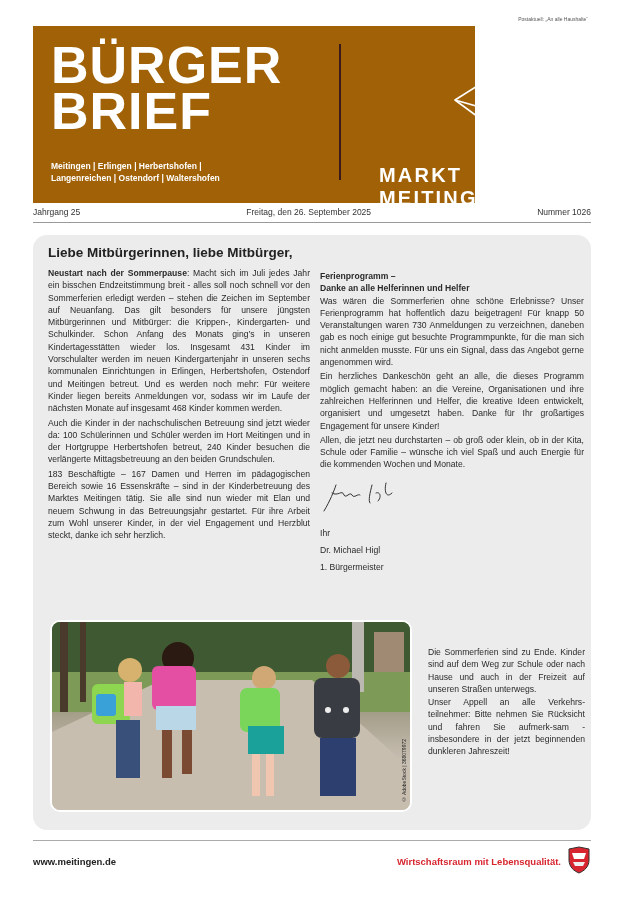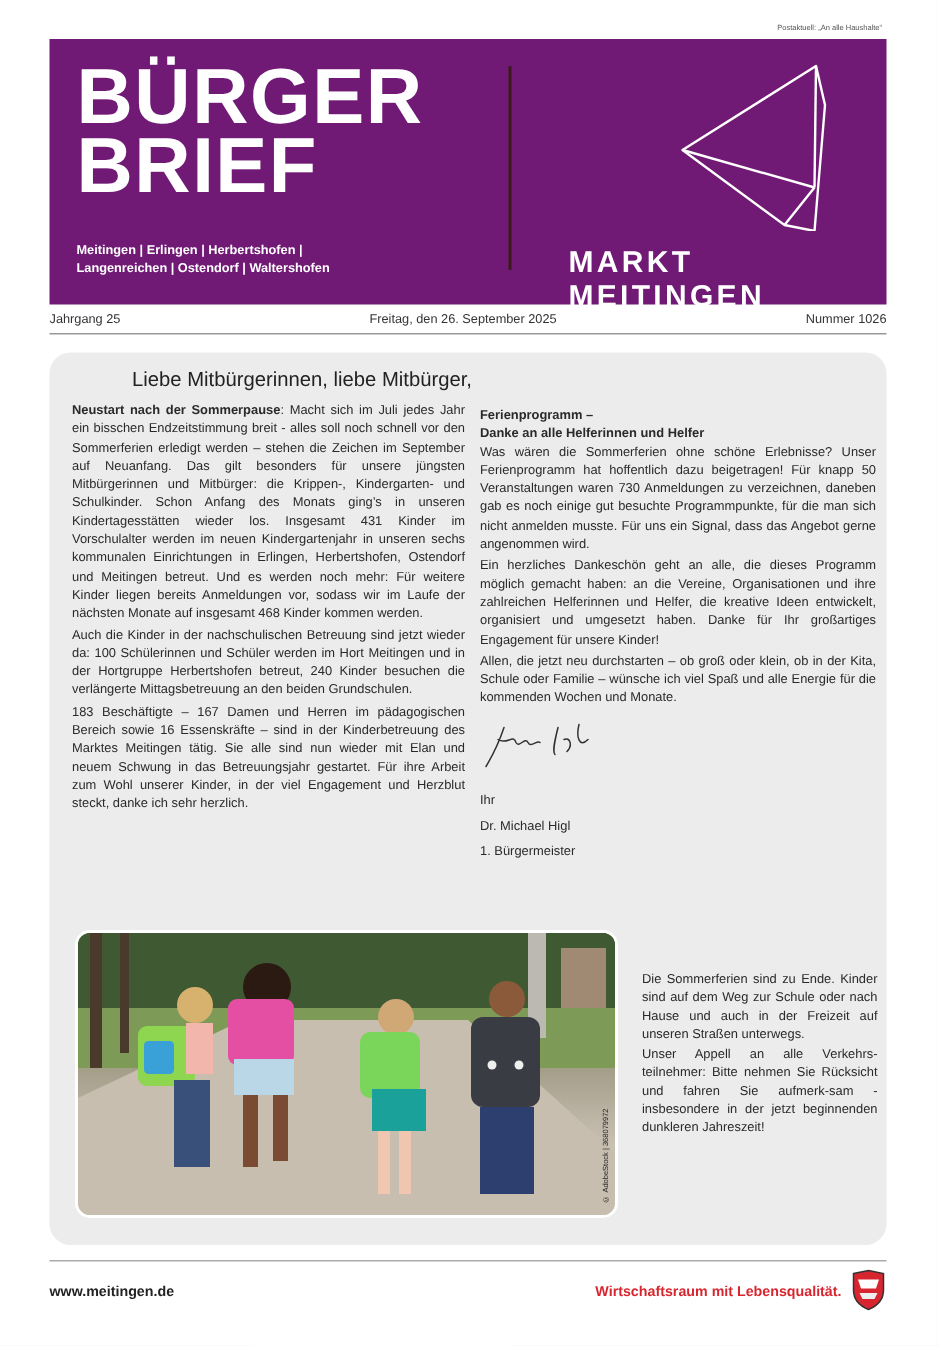--- a/index.html
+++ b/index.html
@@ -2,22 +2,22 @@
 <html><head>
 <meta charset="utf-8">
 <style>
   * { box-sizing: border-box; margin: 0; padding: 0; }
   html, body { width: 625px; height: 897px; background: #ffffff; overflow: hidden; }
   body { font-family: "Liberation Sans", sans-serif; color: #2a2a2a; position: relative; }
 
   .postal { position: absolute; top: 16px; right: 37px; font-size: 5px; color: #555; }
 
   .masthead {
-    position: absolute; left: 33px; top: 26px; width: 558px; height: 177px;
-    background: #701a75;
+    position: absolute; left: 33px; top: 26px; width: 442px; height: 177px;
+    background: #a16207;
   }
   .title {
     position: absolute; left: 18px; top: 16px; color: #fff; font-weight: bold;
     font-size: 52px; line-height: 46px; letter-spacing: 1px;
   }
   .villages {
     position: absolute; left: 18px; top: 134px; color: #fff; font-weight: bold;
     font-size: 8.5px; line-height: 12px;
   }
   .mast-divider {
@@ -33,21 +33,21 @@
     position: absolute; left: 33px; top: 207px; width: 558px; height: 15px;
     font-size: 8.5px; color: #333; display: flex; justify-content: space-between; gap: 28px;
   }
   .meta-line { position: absolute; left: 33px; top: 222px; width: 558px; height: 1px; background: #999; }
 
   .card {
     position: absolute; left: 33px; top: 235px; width: 558px; height: 595px;
     background: #ececec; border-radius: 14px;
   }
   .greeting {
-    position: absolute; left: 48px; top: 245px; font-weight: normal; font-size: 13.5px; color: #222; margin-left: 40px;
+    position: absolute; left: 48px; top: 245px; font-weight: bold; font-size: 13.5px; color: #222;
   }
   .col {
     position: absolute; font-size: 8.6px; line-height: 12.3px; text-align: justify; color: #2a2a2a;
   }
   .col p { margin-bottom: 2px; }
   .col-left { left: 48px; top: 267px; width: 262px; }
   .col-right { left: 320px; top: 270px; width: 264px; }
   .sub-head { font-weight: bold; }
   .sig-svg { display: block; margin: 8px 0 12px 0; }
   .closing { line-height: 17px; text-align: left; }
@@ -114,21 +114,21 @@
   <p>183 Beschäftigte – 167 Damen und Herren im pädagogischen Bereich sowie 16 Essenskräfte – sind in der Kinderbetreuung des Marktes Meitingen tätig. Sie alle sind nun wieder mit Elan und neuem Schwung in das Betreuungsjahr gestartet. Für ihre Arbeit zum Wohl unserer Kinder, in der viel Engagement und Herzblut steckt, danke ich sehr herzlich.</p>
 </div>
 
 <div class="col col-right">
   <div class="sub-head">
     <div>Ferienprogramm –</div>
     <div>Danke an alle Helferinnen und Helfer</div>
   </div>
   <p>Was wären die Sommerferien ohne schöne Erlebnisse? Unser Ferienprogramm hat hoffentlich dazu beigetragen! Für knapp 50 Veranstaltungen waren 730 Anmeldungen zu verzeichnen, daneben gab es noch einige gut besuchte Programmpunkte, für die man sich nicht anmelden musste. Für uns ein Signal, dass das Angebot gerne angenommen wird.</p>
   <p>Ein herzliches Dankeschön geht an alle, die dieses Programm möglich gemacht haben: an die Vereine, Organisationen und ihre zahlreichen Helferinnen und Helfer, die kreative Ideen entwickelt, organisiert und umgesetzt haben. Danke für Ihr großartiges Engagement für unsere Kinder!</p>
-  <p>Allen, die jetzt neu durchstarten – ob groß oder klein, ob in der Kita, Schule oder Familie – wünsche ich viel Spaß und alle Energie für die kommenden Wochen und Monate.</p>
+  <p>Allen, die jetzt neu durchstarten – ob groß oder klein, ob in der Kita, Schule oder Familie – wünsche ich viel Spaß und auch Energie für die kommenden Wochen und Monate.</p>
   <svg class="sig-svg" width="90" height="34" viewBox="0 0 90 34">
     <path d="M4,32 C10,22 14,12 16,6 M12,14 C18,18 22,10 24,16 C26,20 30,12 32,16 C34,20 38,14 40,16 M52,6 C50,14 48,22 50,24 M56,14 C60,12 62,18 58,22 M66,4 C64,12 66,20 72,14" fill="none" stroke="#333" stroke-width="1" stroke-linecap="round"></path>
   </svg>
   <div class="closing">
     <div>Ihr</div>
     <div>Dr. Michael Higl</div>
     <div>1. Bürgermeister</div>
   </div>
 </div>
 

